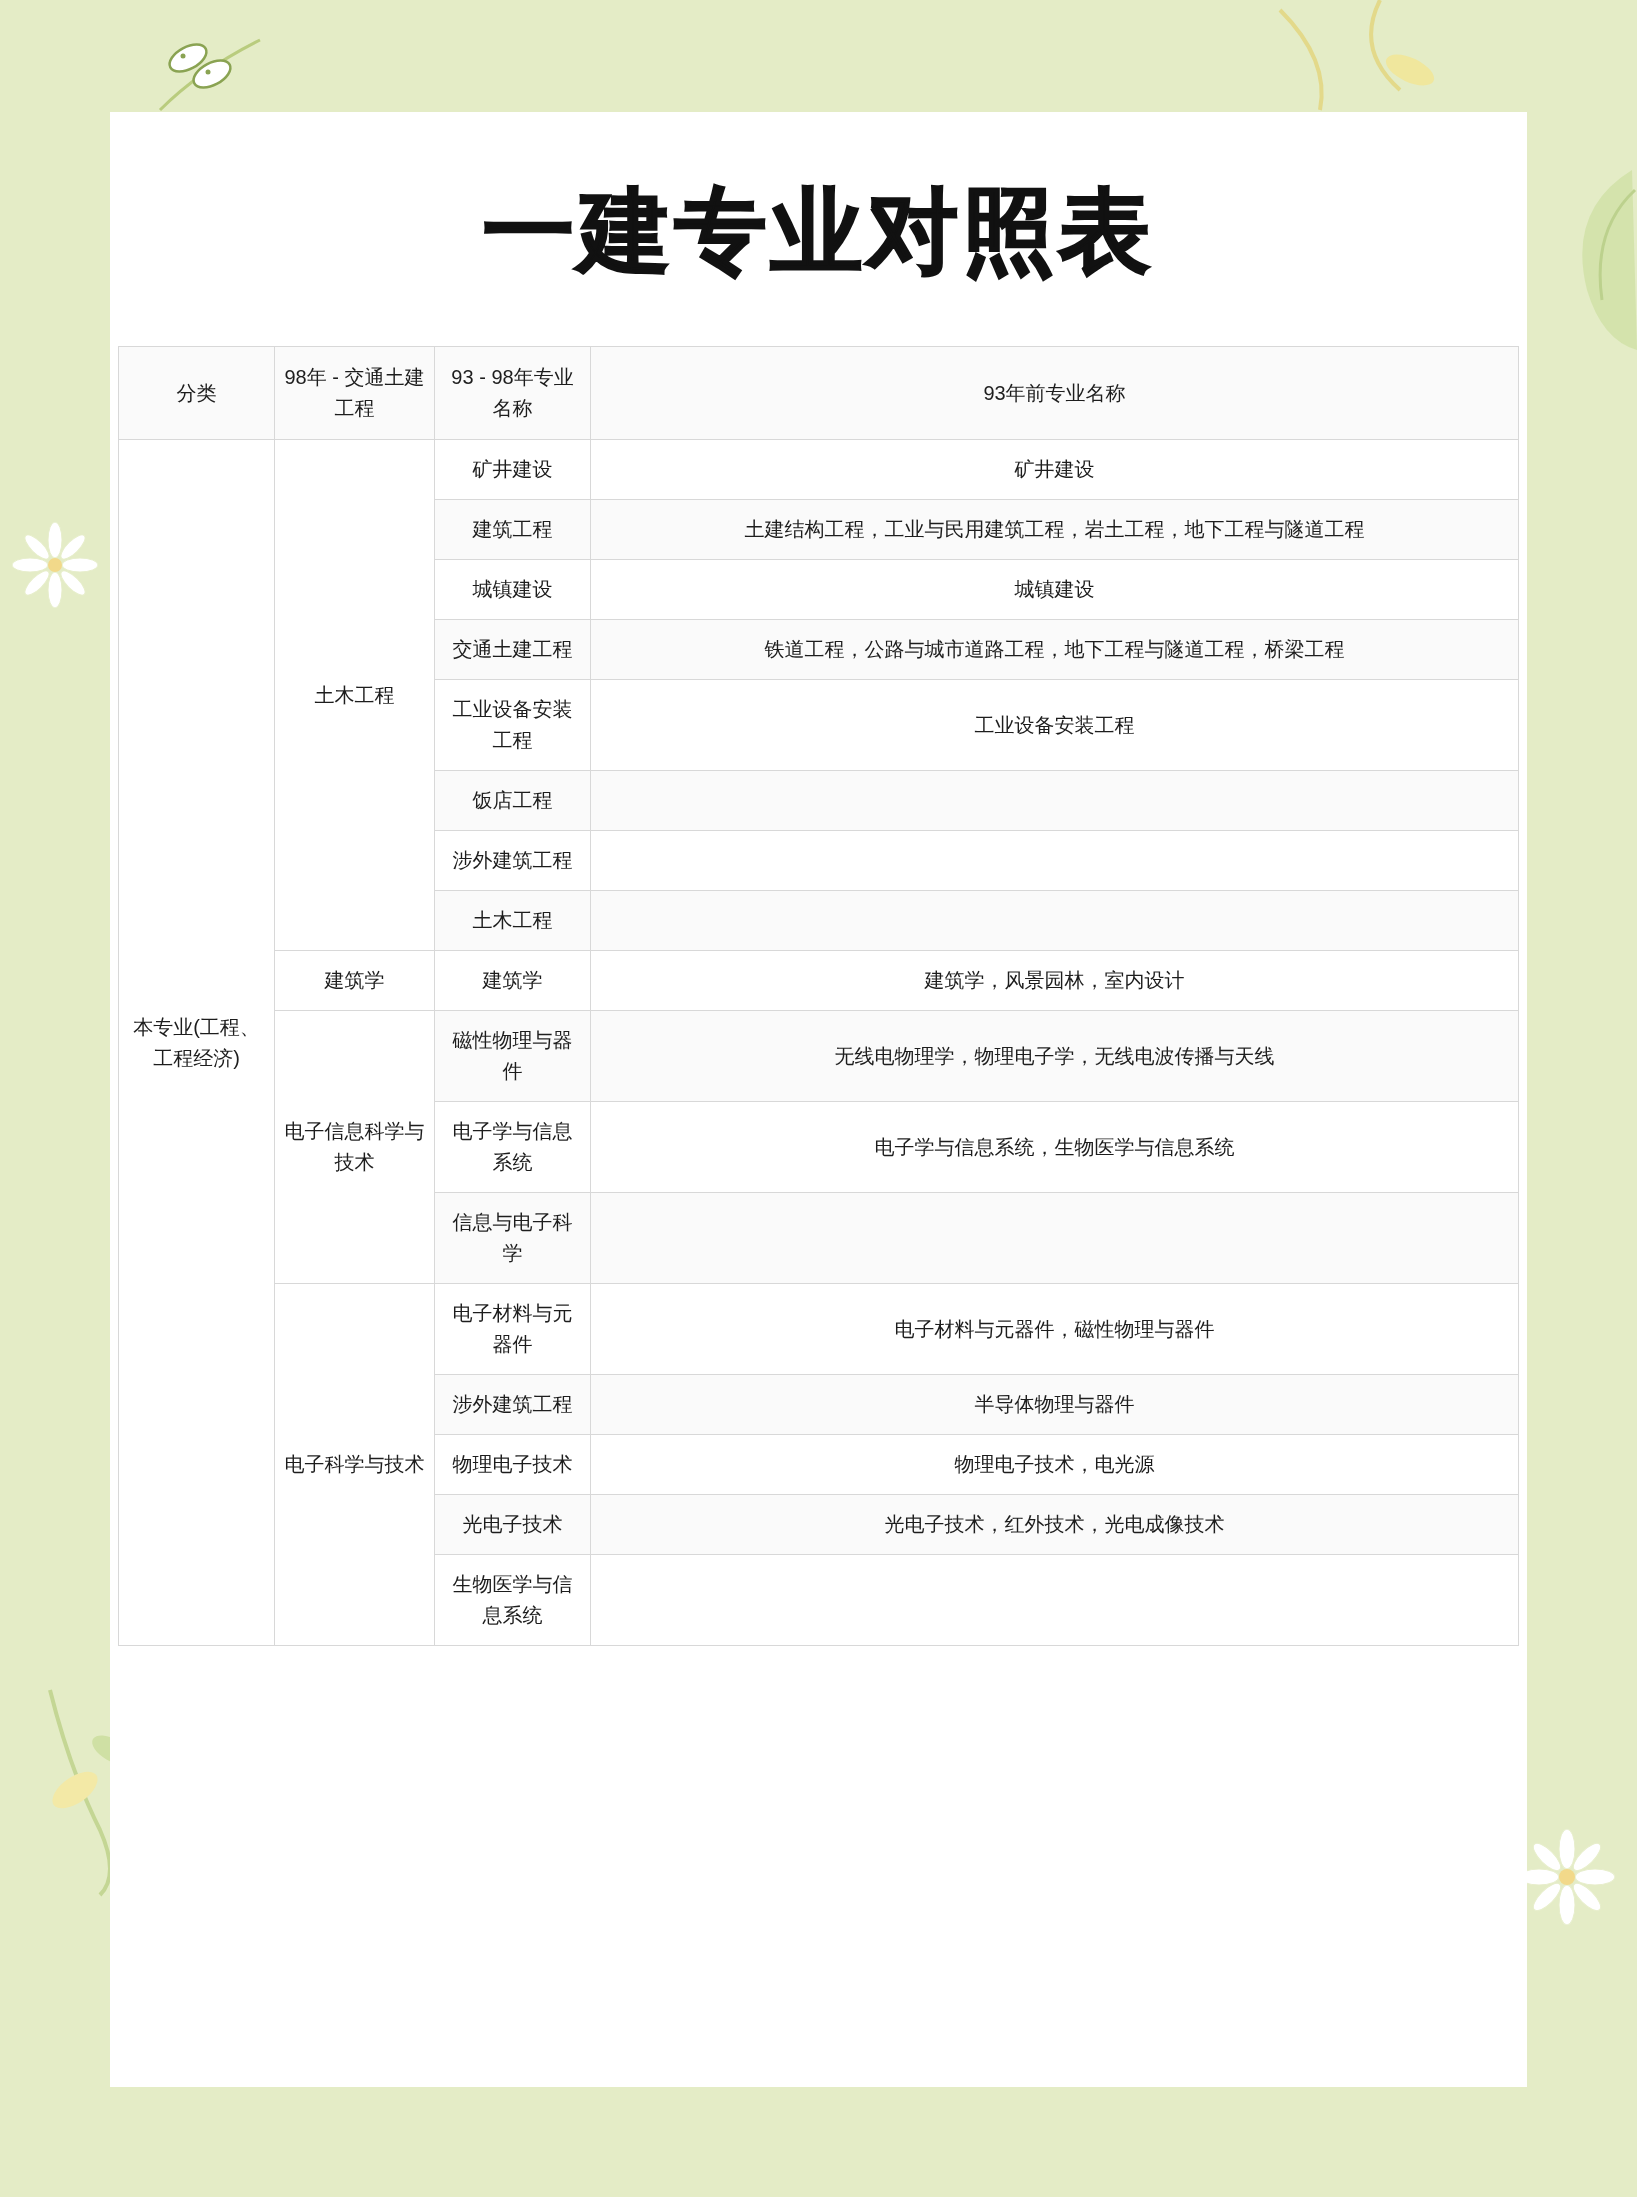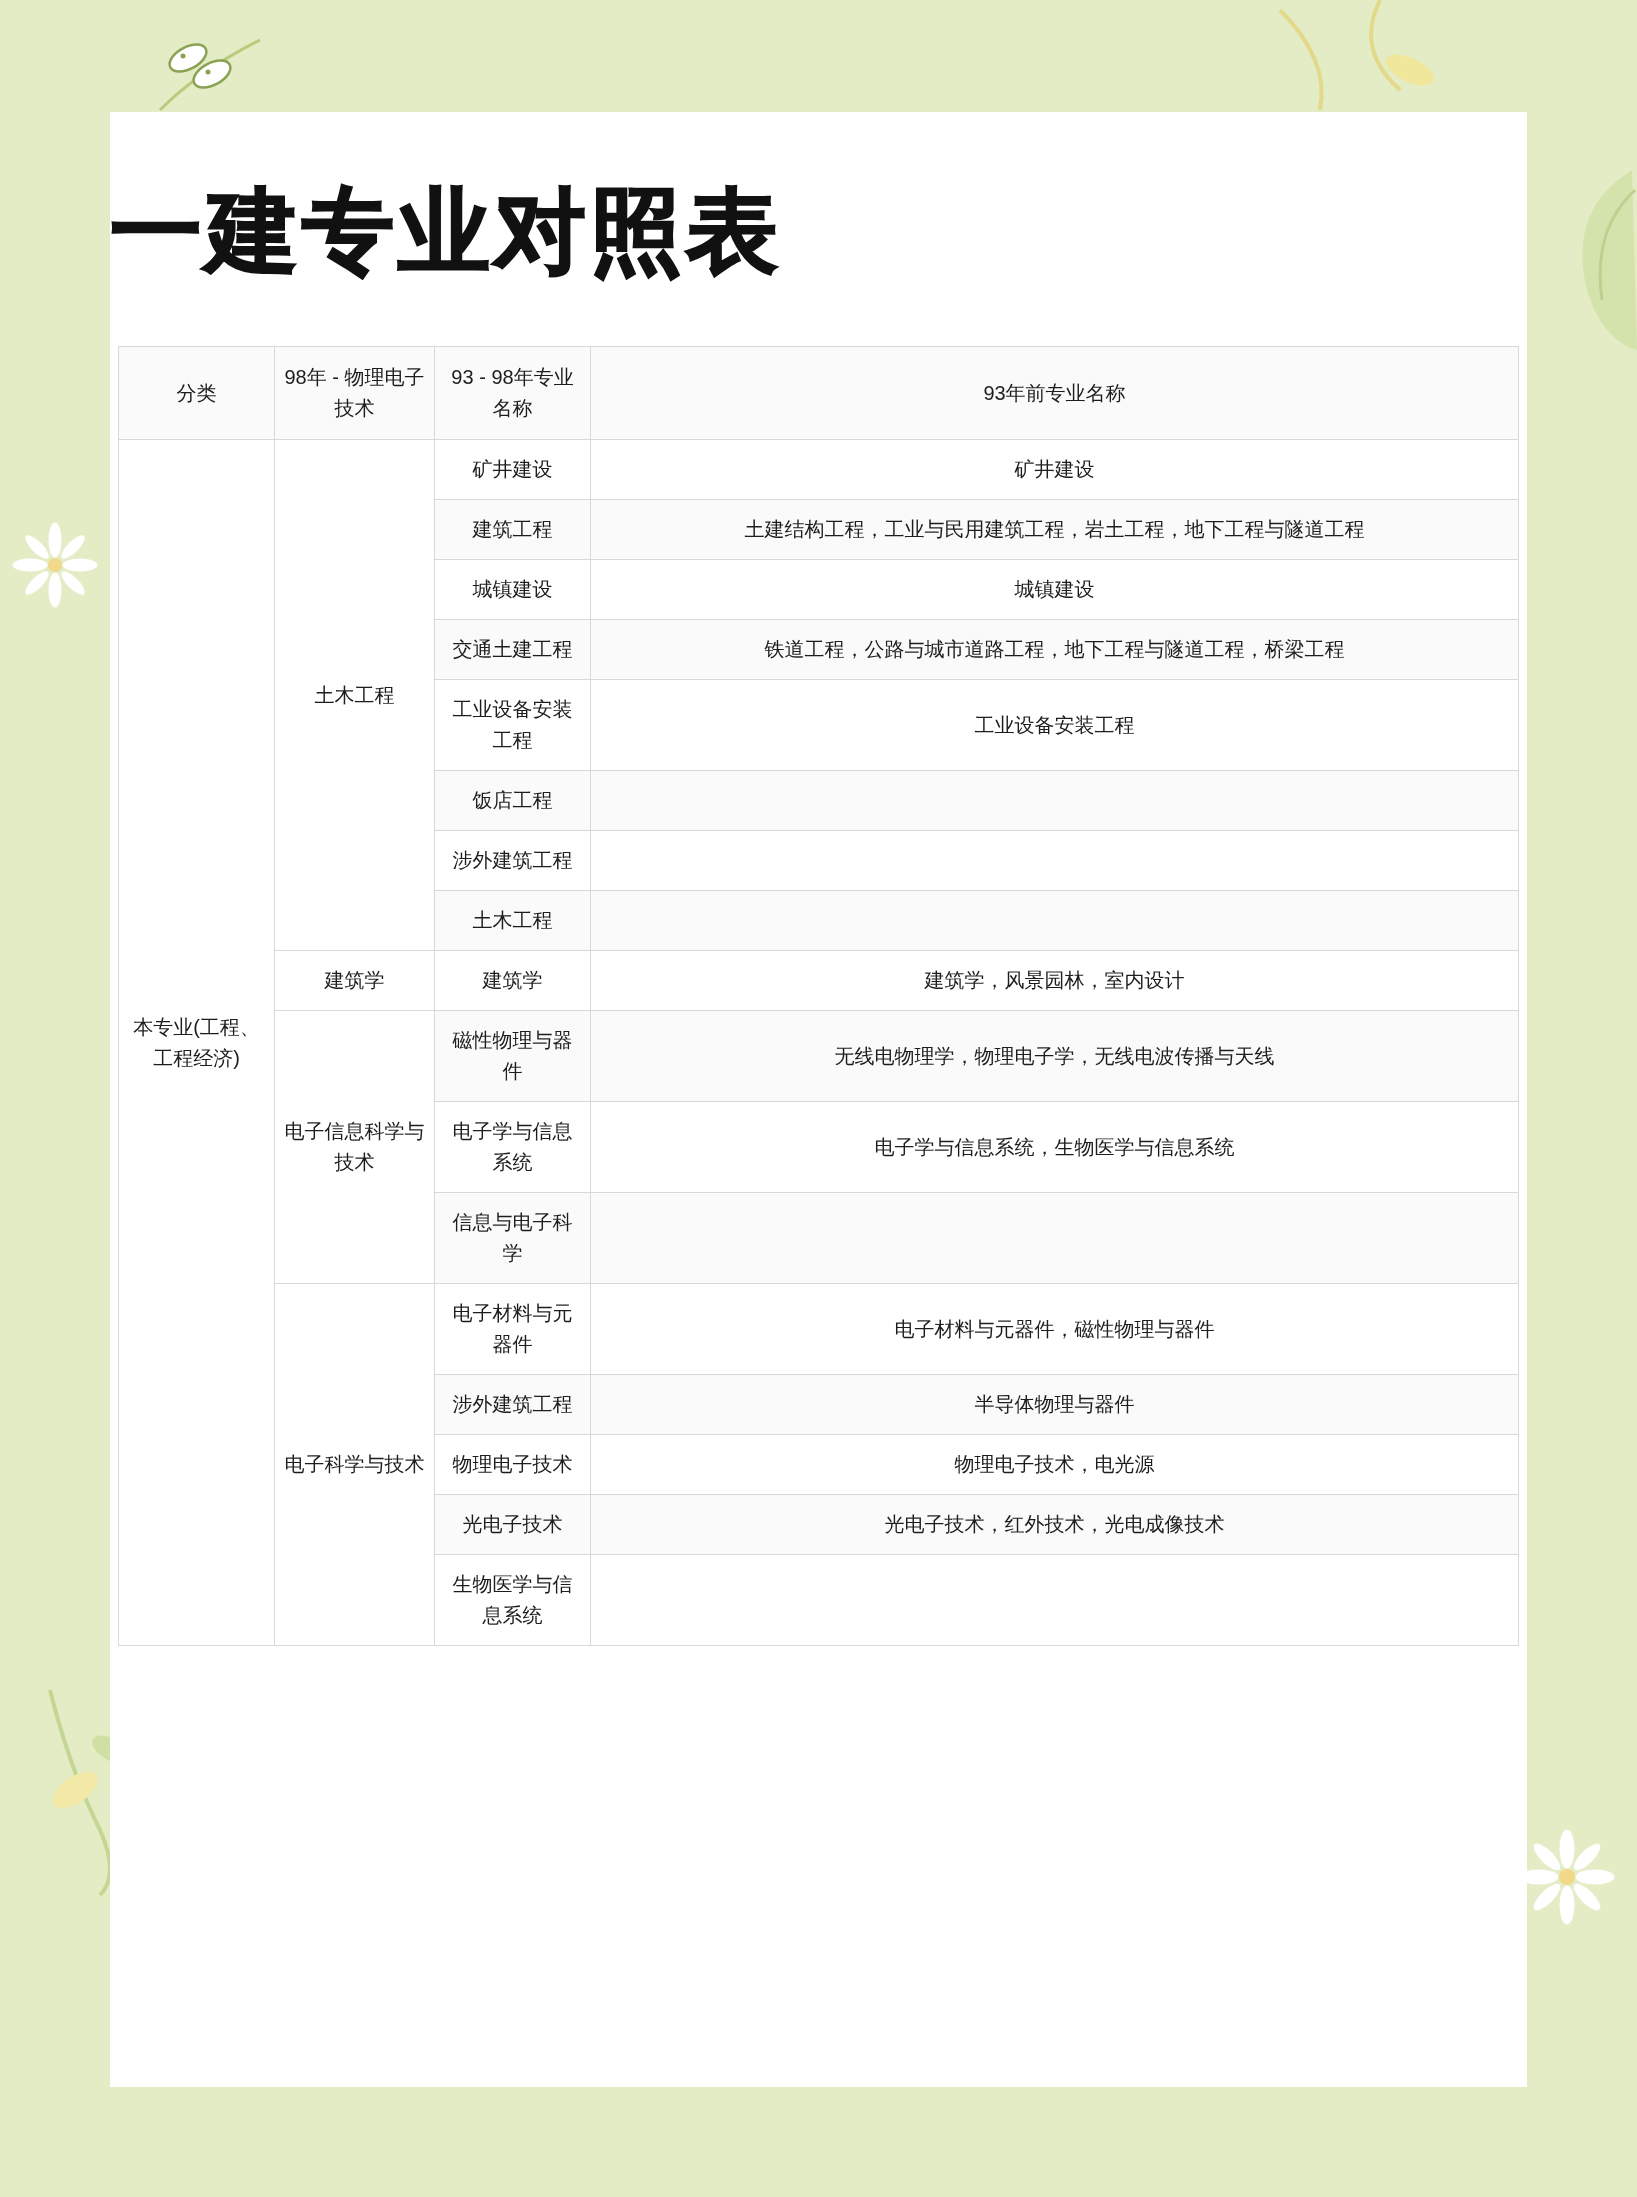--- a/index.html
+++ b/index.html
@@ -42,21 +42,21 @@
     position: absolute;
     left: 110px;
     top: 112px;
     width: 1417px;
     height: 1975px;
     background: #ffffff;
     box-shadow: 0 0 0 rgba(0,0,0,0);
   }
 
   .title {
-    text-align: left;
+    text-align: center;
     font-size: 92px;
     font-weight: 900;
     letter-spacing: 4px;
     color: #111111;
     margin-top: 58px;
     margin-bottom: 52px;
     font-family: "Liberation Sans", sans-serif;
     -webkit-text-stroke: 2px #111;
   }
 
@@ -158,21 +158,21 @@
   <table class="cmp">
     <colgroup>
       <col class="col-cat">
         <col class="col-now">
         <col class="col-9398">
         <col class="col-pre93">
     </colgroup>
     <thead>
       <tr>
         <td>分类</td>
-        <td>98年 - 物理电子技术</td>
+        <td>98年 - 交通土建工程</td>
         <td>93 - 98年专业名称</td>
         <td>93年前专业名称</td>
       </tr>
     </thead>
     <tbody>
 
       <tr>
         <td class="cat-cell" rowspan="17">本专业(工程、工程经济)</td>
         <td class="rowspan-cell" rowspan="8">土木工程</td>
         <td>矿井建设</td>

